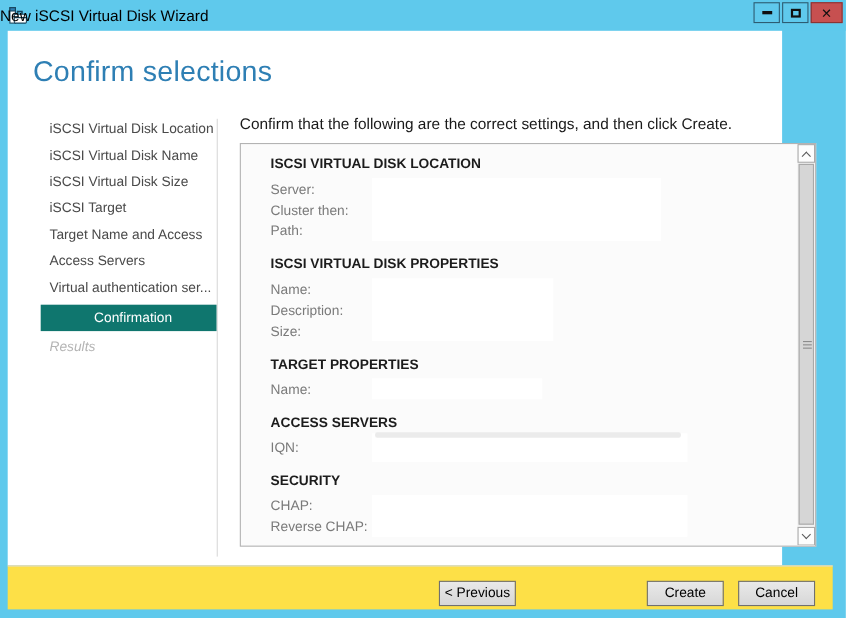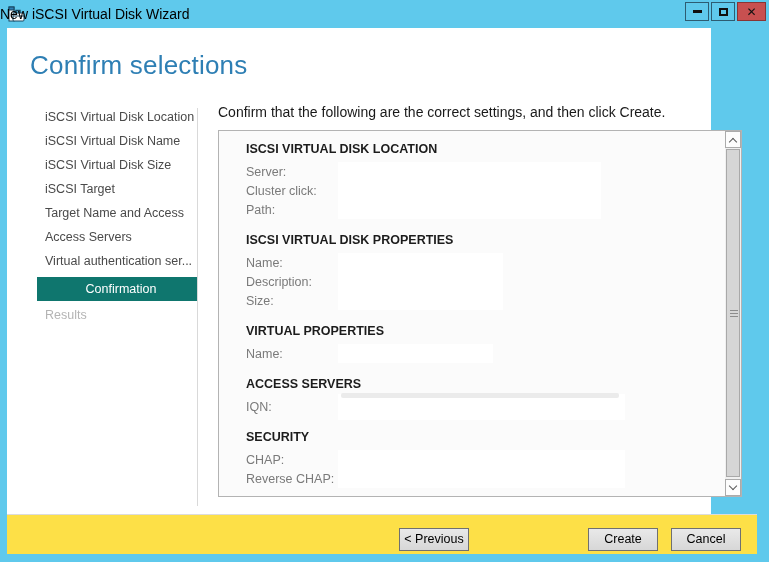--- a/index.html
+++ b/index.html
@@ -22,21 +22,21 @@
 
   
   .win-body { position:absolute; left:7px; top:28px; width:704px; height:486px; background:#ffffff; }
   .page-heading { position:absolute; left:23px; top:22px; font-size:26px; font-weight:300;
     color:#2E7FB4; letter-spacing:0.2px; }
 
   
   .side-item { position:absolute; left:30px; width:160px; height:24px; line-height:24px;
     padding-left:8px; font-size:12.5px; color:#4a4a4a; cursor:default; white-space:nowrap; }
   .side-item.selected { background:#0f766e; color:#ffffff;text-align:center; }
-  .side-item.disabled { color:#b4b4b4; }
+  .side-item.disabled { color:#b4b4b4;font-style:italic; }
   .v-sep { position:absolute; left:190px; top:80px; width:1px; height:398px; background:#d9d9d9; }
 
   
   .instruction { position:absolute; left:211px; top:76px; font-size:14px; color:#191919; }
   .content-box { position:absolute; left:211px; top:102px; width:524px; height:367px;
     border:1px solid #b3b3b3; background:#FBFBFB; overflow:hidden; }
   .sections { position:absolute; left:0; top:0; right:16px; bottom:0; padding:11px 0 0 27px; overflow:hidden; }
   .section { margin-bottom:14px; }
   .section-title { font-size:12.5px; font-weight:bold; color:#1c1c1c; margin-bottom:6px; }
   .row { display:flex; height:19px; align-items:center; }
@@ -117,21 +117,21 @@
     <div class="content-box">
       <div class="sections">
 
         <div class="section">
           <div class="section-title">ISCSI VIRTUAL DISK LOCATION</div>
           <div class="row">
             <span class="lbl">Server:</span>
             <span class="val" style="width:263px"></span>
           </div>
           <div class="row">
-            <span class="lbl">Cluster click:</span>
+            <span class="lbl">Cluster then:</span>
             <span class="val" style="width:263px"></span>
           </div>
           <div class="row">
             <span class="lbl">Path:</span>
             <span class="val" style="width:263px"></span>
           </div>
         </div>
 
         <div class="section">
           <div class="section-title">ISCSI VIRTUAL DISK PROPERTIES</div>
@@ -143,21 +143,21 @@
             <span class="lbl">Description:</span>
             <span class="val" style="width:165px"></span>
           </div>
           <div class="row">
             <span class="lbl">Size:</span>
             <span class="val" style="width:165px"></span>
           </div>
         </div>
 
         <div class="section">
-          <div class="section-title">VIRTUAL PROPERTIES</div>
+          <div class="section-title">TARGET PROPERTIES</div>
           <div class="row">
             <span class="lbl">Name:</span>
             <span class="val" style="width:155px"></span>
           </div>
         </div>
 
         <div class="section">
           <div class="section-title">ACCESS SERVERS</div>
           <div class="artifact"></div>
           <div class="row">

